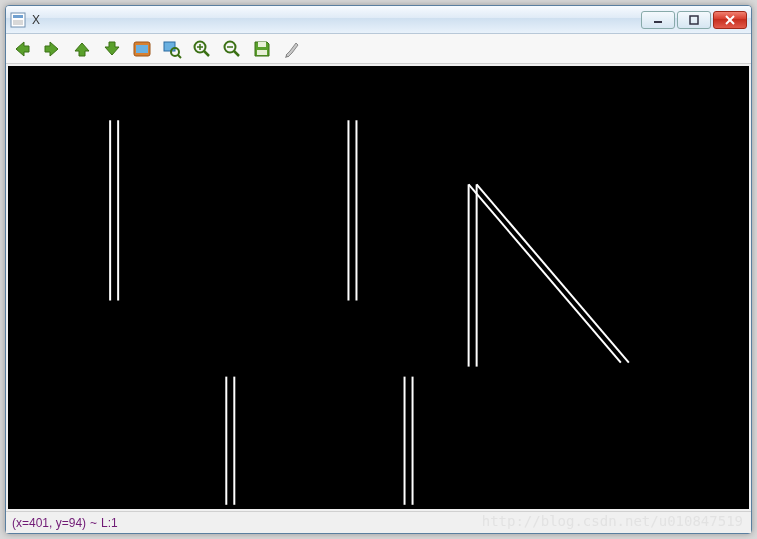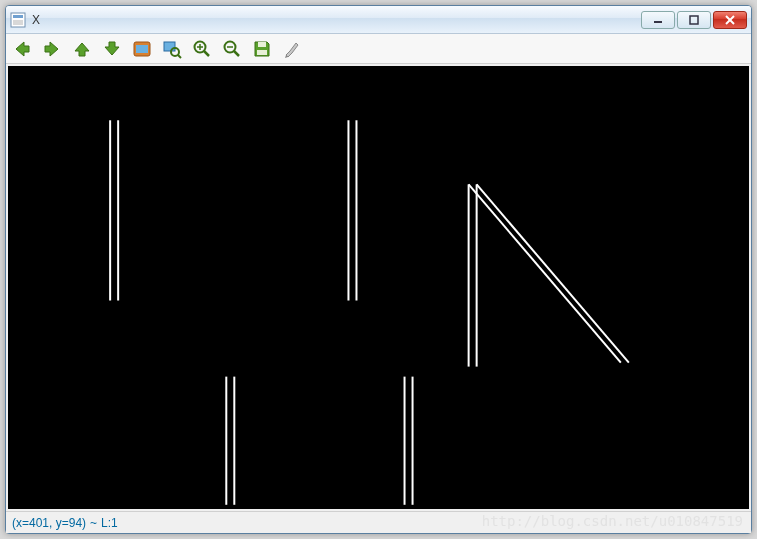--- a/index.html
+++ b/index.html
@@ -78,21 +78,21 @@
     overflow: hidden;
   }
   .canvas-area svg { width: 100%; height: 100%; display:block; }
   .statusbar {
     height: 22px;
     background: #f0f0f0;
     border-top: 1px solid #d0d0d0;
     display: flex;
     align-items: center;
     padding: 0 6px;
-    color: #0369a1;
+    color: #701a75;
     font-size: 12px;
   }
   .watermark {
     position: absolute;
     right: 8px; bottom: 4px;
     color: rgba(200,200,200,0.35);
     font-size: 14px;
     pointer-events: none;
     font-family: monospace;
   }

